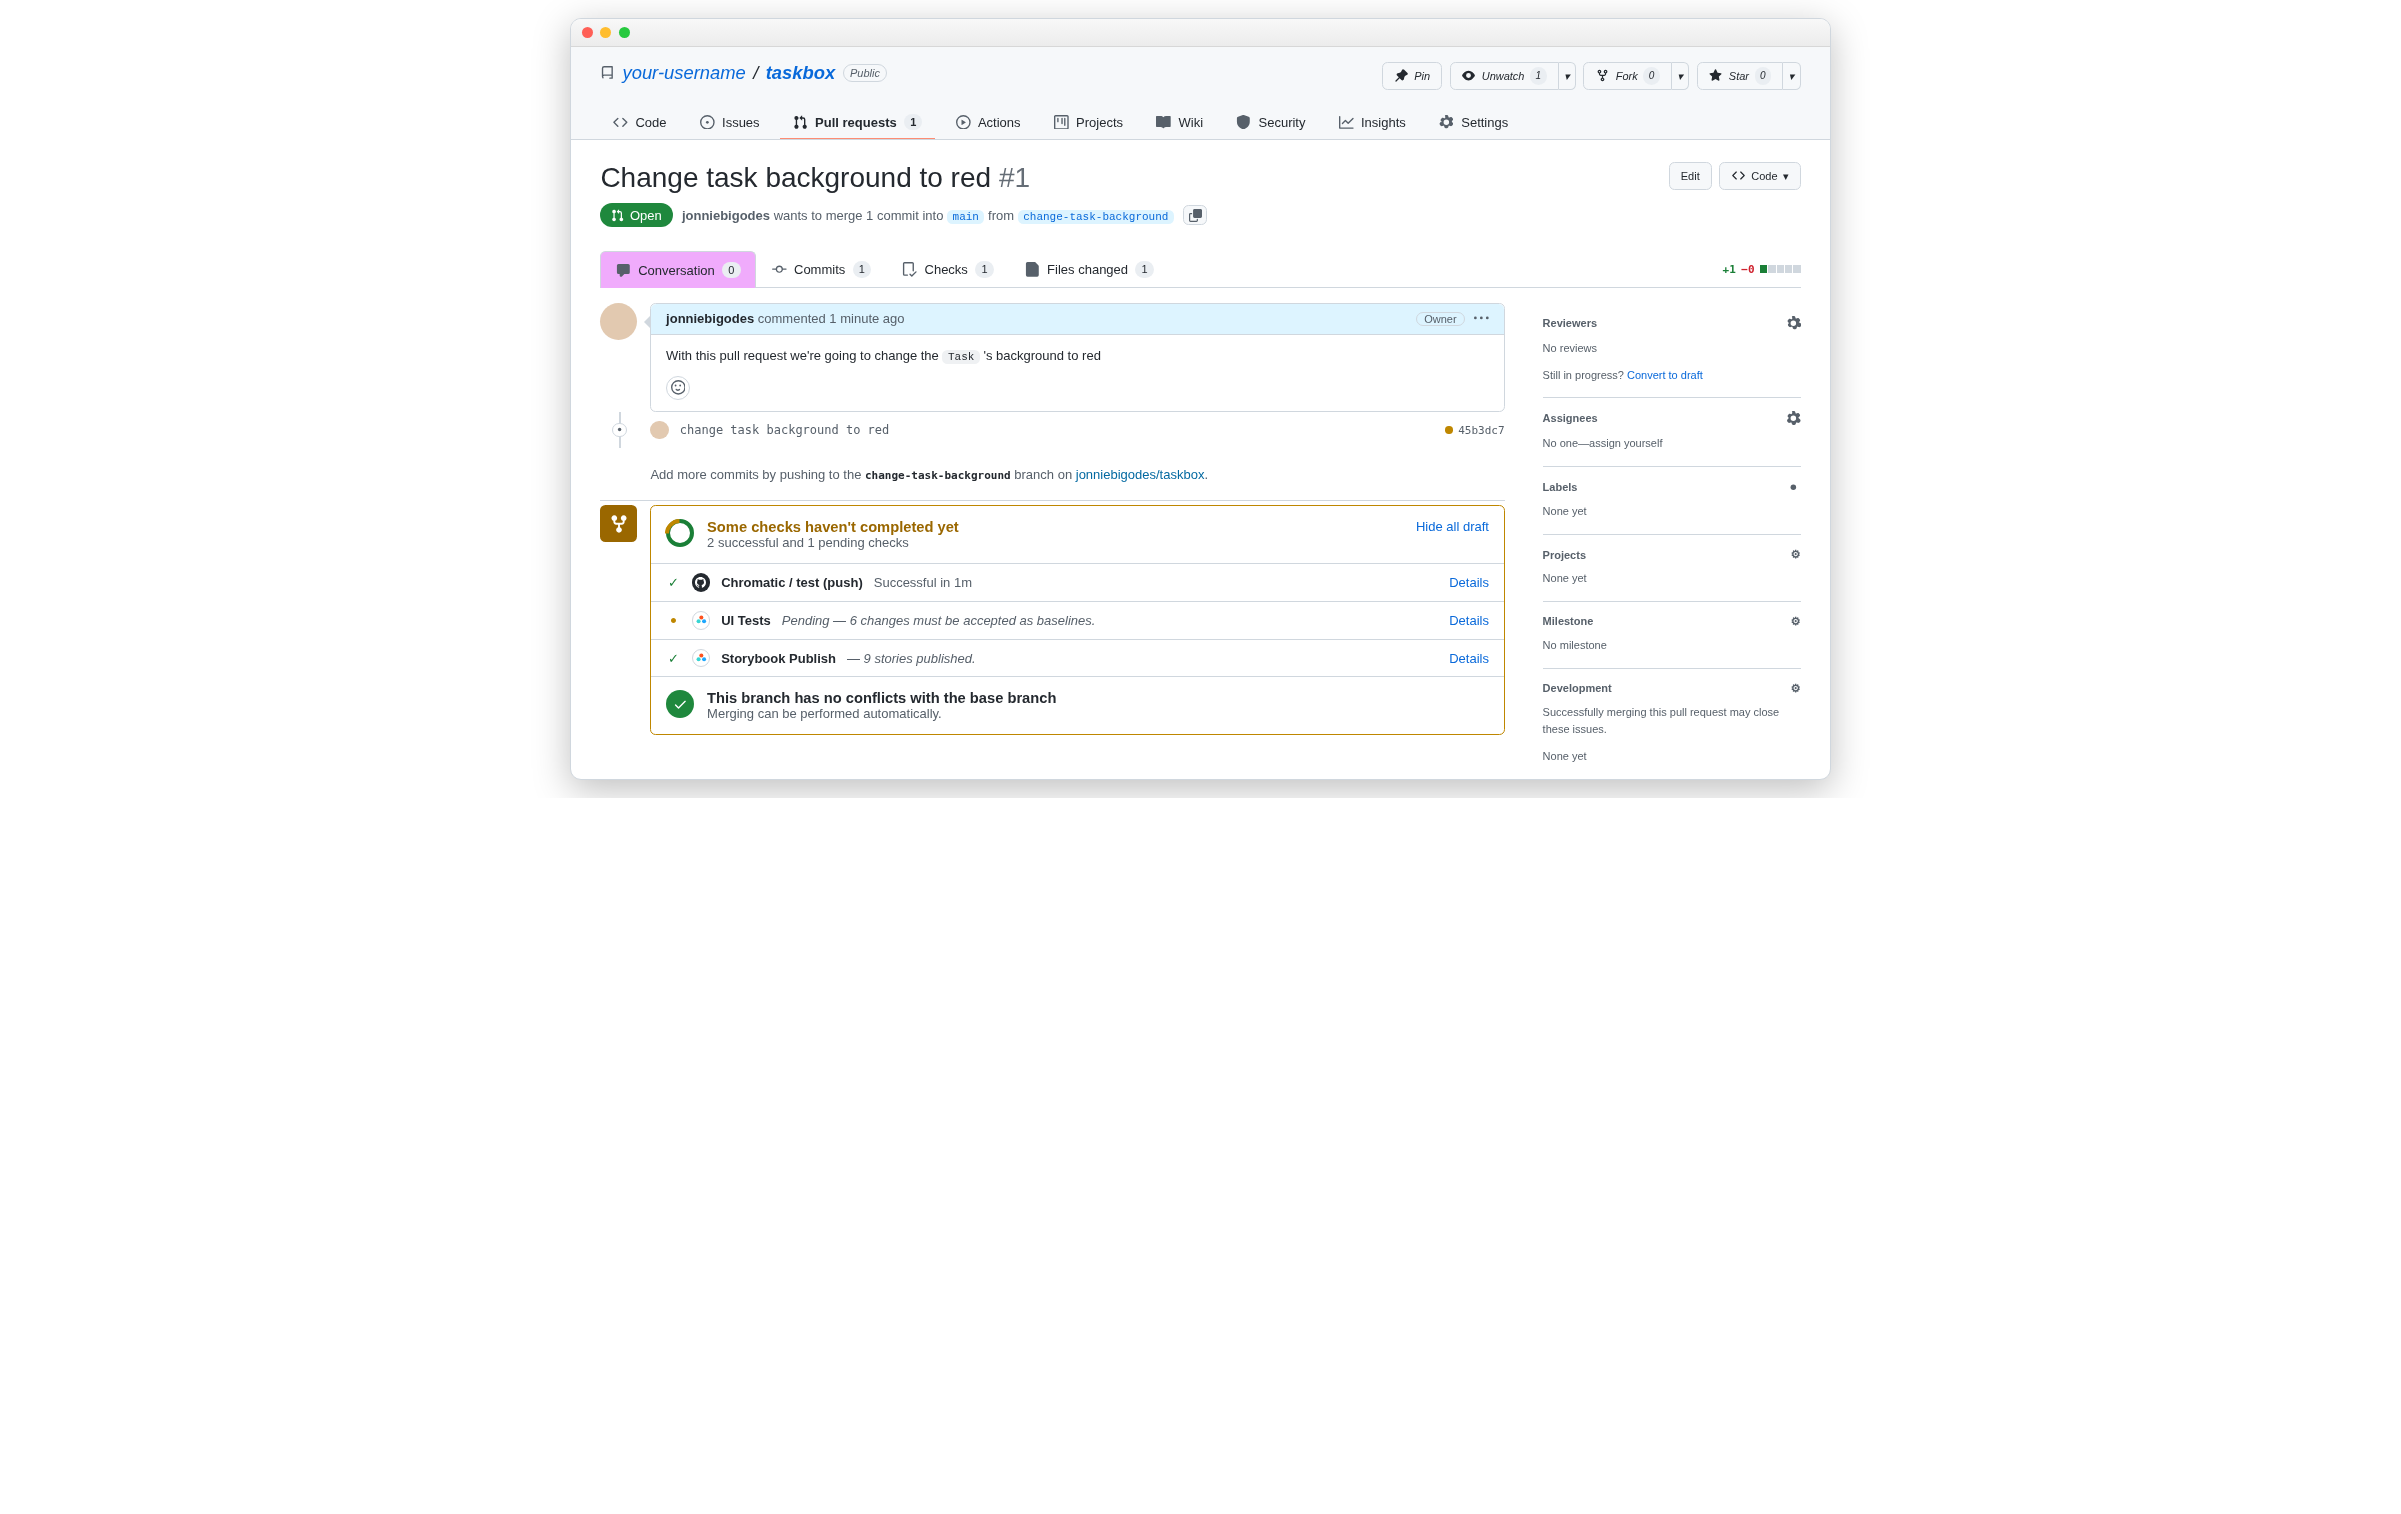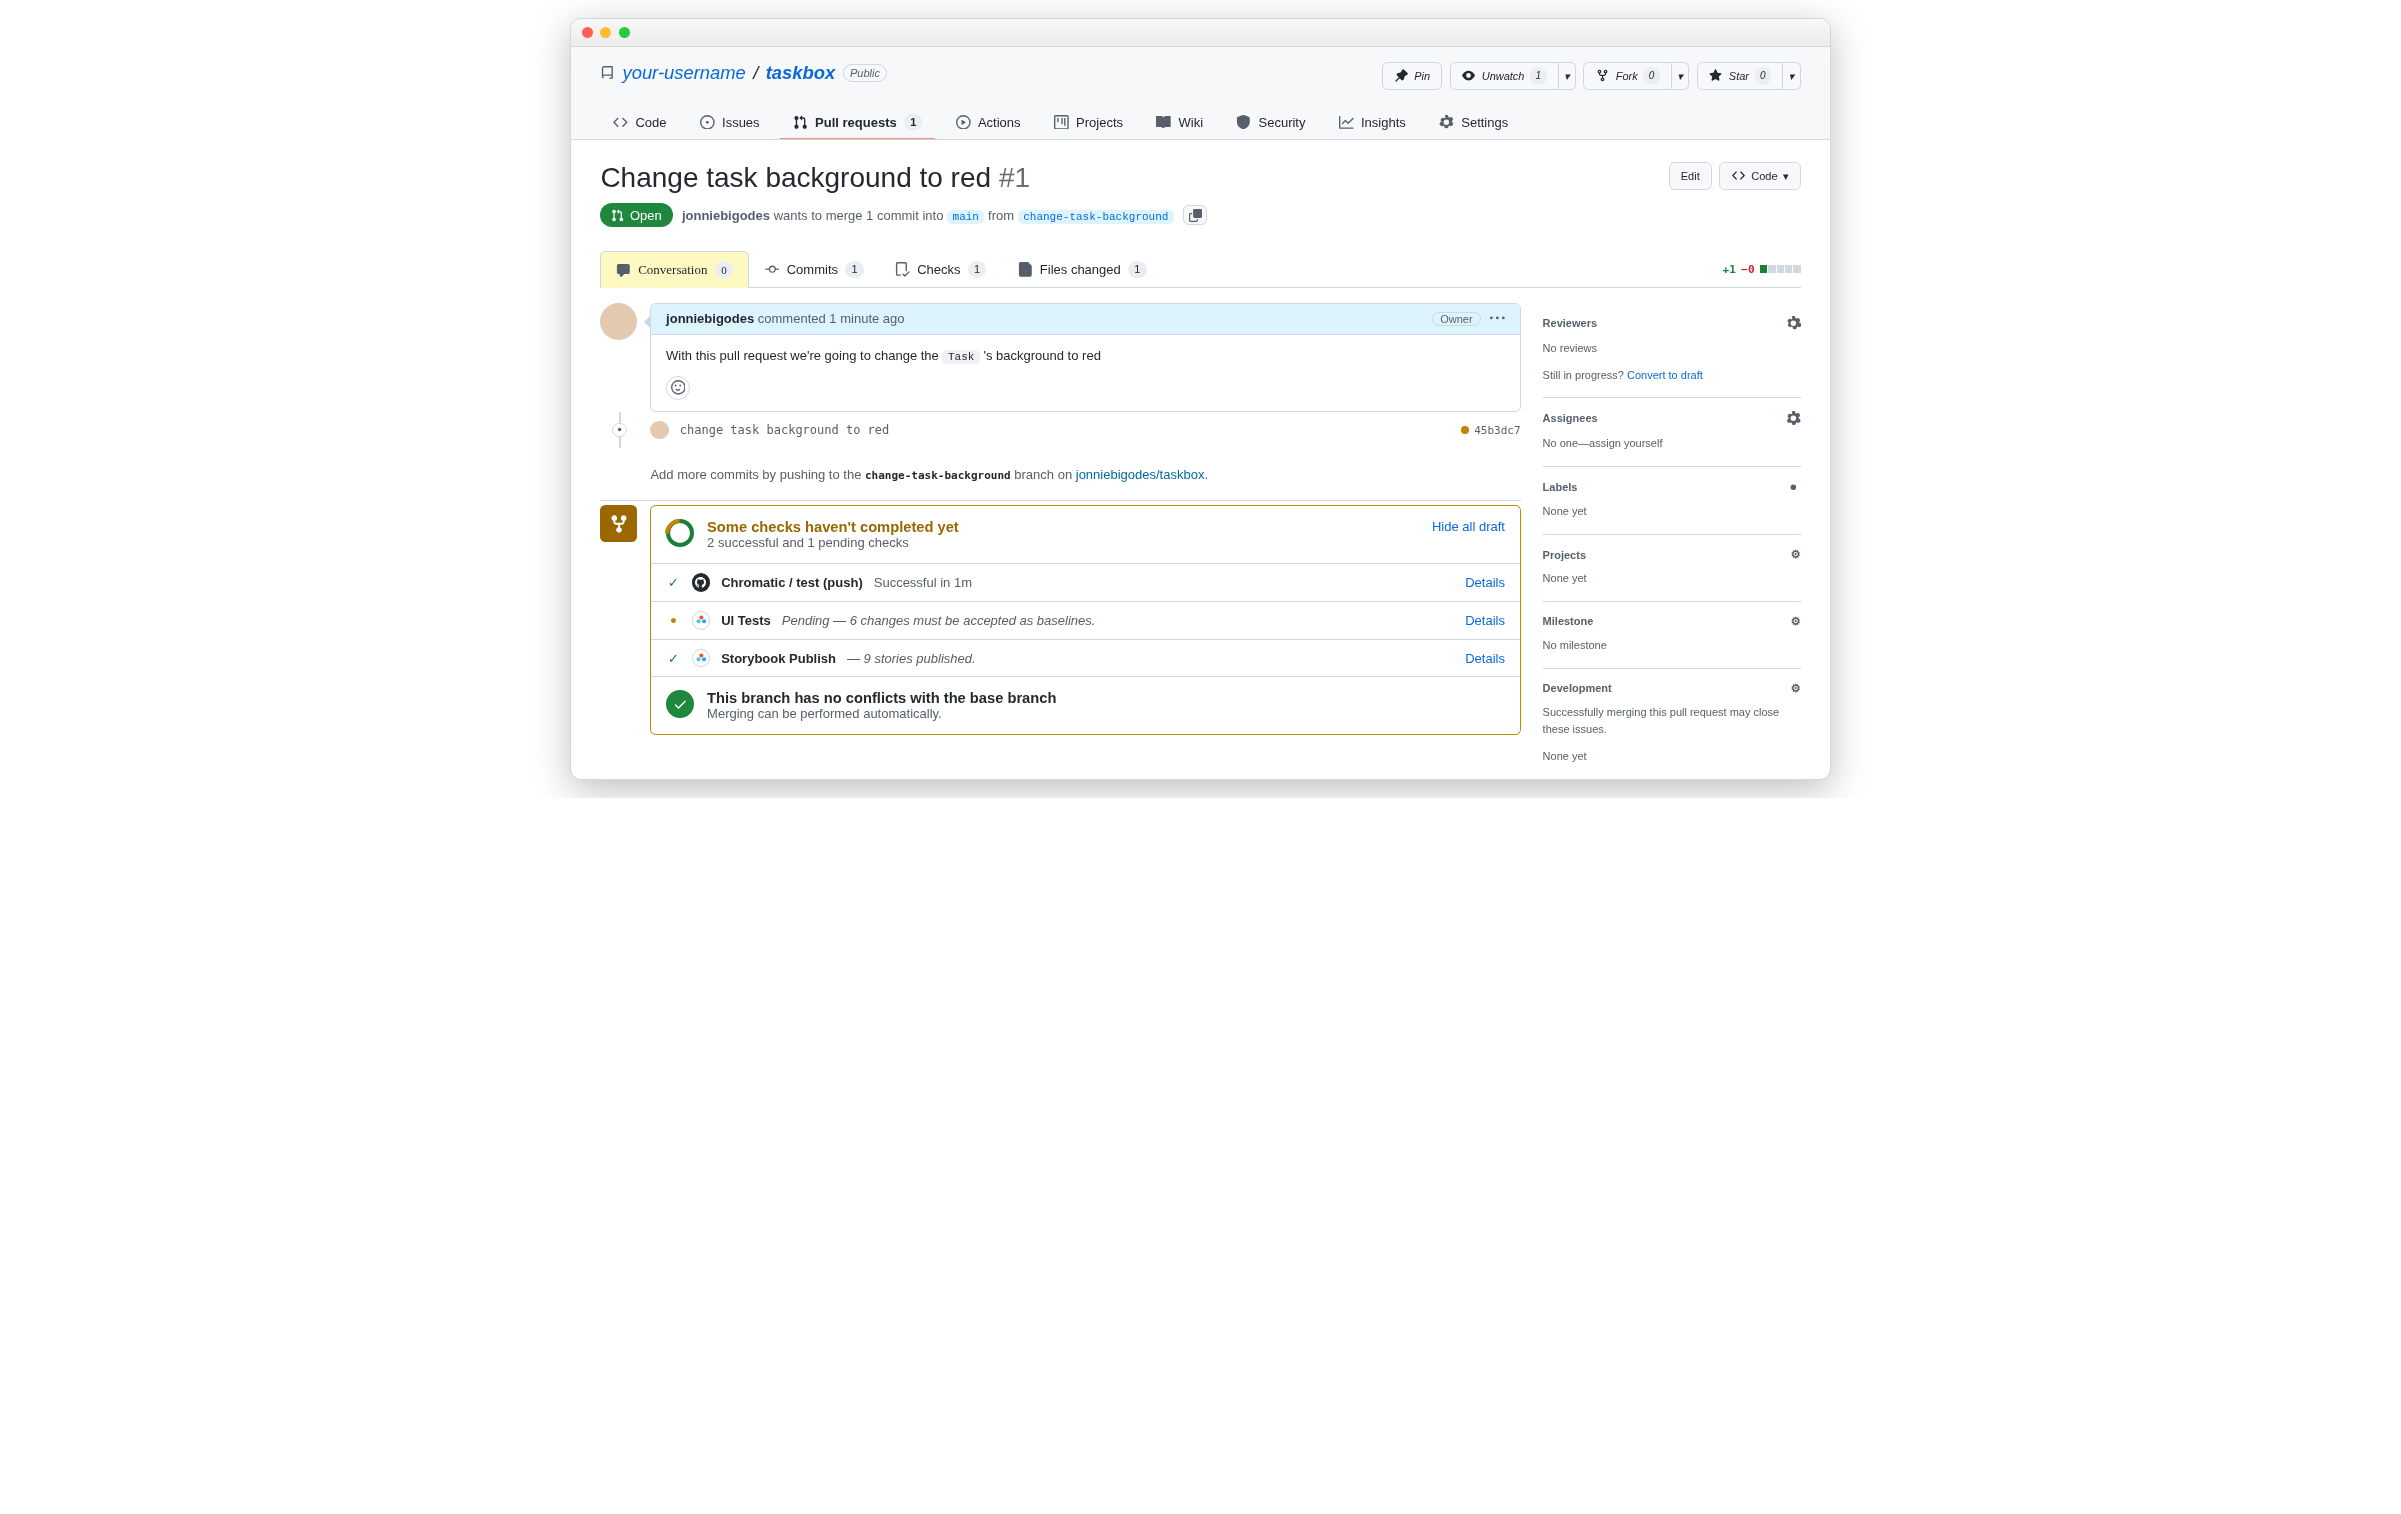--- a/index.html
+++ b/index.html
@@ -79,31 +79,31 @@
   }
   .branch-chip {
     background:#ddf4ff; color:#0969da; border-radius:5.5px; padding:0.9px 5.5px;
     font-family: Liberation Mono, monospace; font-size:11px;
   }
   .copy-btn { border:0.9px solid #d0d7de; border-radius:5.5px; padding:2.8px 4.6px; cursor:pointer; background:#f6f8fa; }
 
   .pr-tabs { display:flex; gap:3.7px; border-bottom:0.9px solid #d0d7de; margin-top:24px; justify-content:space-between; }
   .pr-tabs-left { display:flex; }
   .pr-tab { display:flex; align-items:center; gap:7.4px; padding:9.2px 14.7px; font-size:13px; cursor:pointer; border:0.9px solid transparent; border-bottom:none; border-top-left-radius:5.5px; border-top-right-radius:5.5px; }
-  .pr-tab.selected { border-color:#d0d7de; background:#fef9c3; font-weight:400; margin-bottom:-0.9px;font-family:Liberation Serif, serif; }
+  .pr-tab.selected { border-color:#d0d7de; background:#f0abfc; font-weight:400; margin-bottom:-0.9px; }
   .diffstat { display:flex; align-items:center; gap:5.5px; font-size:11px; font-family:ui-monospace,Menlo,monospace; padding:9.2px 0; }
   .diffstat .add { color:#1a7f37; font-weight:600; }
   .diffstat .del { color:#cf222e; font-weight:600; }
   .diffsquares { display:flex; gap:0.9px; }
   .diffsquares span { width:7.4px; height:7.4px; background:#d0d7de; }
   .diffsquares span.g { background:#1a7f37; }
 
   .layout { display:flex; gap:22px; margin-top:14.7px; }
   .col-main { flex:1; min-width:0; }
-  .col-side { width:258px; flex-shrink:0; }
+  .col-side { width:258px; flex-shrink:0;margin-left:16px; }
 
   .avatar { width:37px; height:37px; border-radius:50%; background:#e2c9b0 center/cover; }
   .timeline-item { display:flex; gap:13px; }
   .comment-box { flex:1; border:0.9px solid #d0d7de; border-radius:5.5px; position:relative; }
   .comment-box::before {
     content:""; position:absolute; left:-7.4px; top:11px;
     border:7.4px solid transparent; border-right-color:#d0d7de; border-left:0;
   }
   .comment-header { background:#ddf4ff; border-bottom:0.9px solid #d0d7de; padding:7.4px 14.7px; display:flex; align-items:center; justify-content:space-between; border-top-left-radius:5.5px; border-top-right-radius:5.5px; }
   .comment-header .who { font-weight:600; color:#24292f; }

